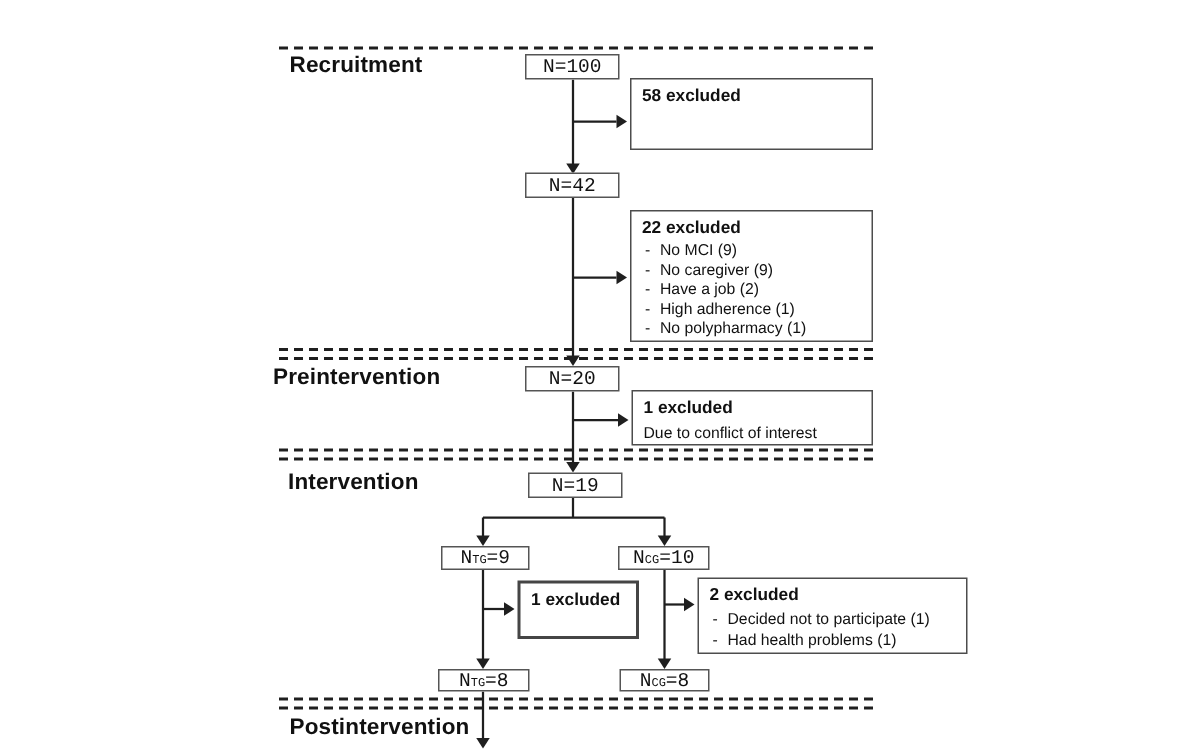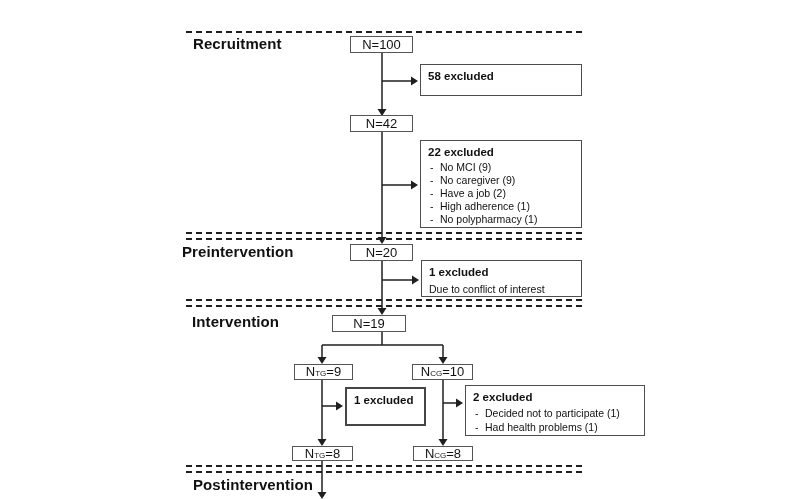--- a/index.html
+++ b/index.html
@@ -38,20 +38,21 @@
     position: absolute;
     box-sizing: border-box;
     border: 1.5px solid var(--border);
     background: #fff;
     display: flex;
     align-items: center;
     justify-content: center;
     font-size: 13px;
     line-height: 14px;
     white-space: nowrap;
+    font-family: Liberation Mono, monospace;
   }
   .nbox sub {
     font-size: 8px;
     position: relative;
     top: 2px;
     line-height: 8px;
     vertical-align: baseline;
   }
   .nbox.thick { border-width: 2px; border-color: #4a4a4a; }
   .xbox {
@@ -141,21 +142,21 @@
       <polygon points="336,373.5 336,382.5 343,378"></polygon>
       <polygon points="438.5,411 447.5,411 443,418"></polygon>
       <polygon points="456,370.5 456,379.5 463,375"></polygon>
       <polygon points="317.5,464 326.5,464 322,471"></polygon>
     </g>
   </svg>
 
   <div class="nbox" style="left:350px;top:8px;width:63px;height:17px">N=100</div>
   <div class="nbox" style="left:350px;top:87px;width:63px;height:17px">N=42</div>
   <div class="nbox" style="left:350px;top:216px;width:63px;height:17px">N=20</div>
-  <div class="nbox" style="left:332px;top:287px;width:74px;height:17px">N=19</div>
+  <div class="nbox" style="left:352px;top:287px;width:63px;height:17px">N=19</div>
 
   <div class="nbox" style="left:294px;top:336px;width:59px;height:16px">
     <span>N</span>
       <sub>TG</sub>
       <span>=9</span>
   </div>
   <div class="nbox" style="left:412px;top:336px;width:61px;height:16px">
     <span>N</span>
       <sub>CG</sub>
       <span>=10</span>
@@ -169,21 +170,21 @@
     <span>N</span>
       <sub>CG</sub>
       <span>=8</span>
   </div>
   <div class="nbox thick" style="left:292px;top:471px;width:63px;height:18px">
     <span>N</span>
       <sub>TG</sub>
       <span>=8</span>
   </div>
 
-  <div class="xbox" style="left:420px;top:36px;width:162px;height:32px">
+  <div class="xbox" style="left:420px;top:24px;width:162px;height:48px">
     <div class="xtitle">58 excluded</div>
   </div>
 
   <div class="xbox" style="left:420px;top:112px;width:162px;height:88px">
     <div class="xtitle" style="margin-bottom:3px">22 excluded</div>
     <div class="xlist">
       <div class="xitem">
           <span class="xdash">-</span>
           <span>No MCI (9)</span>
         </div>

